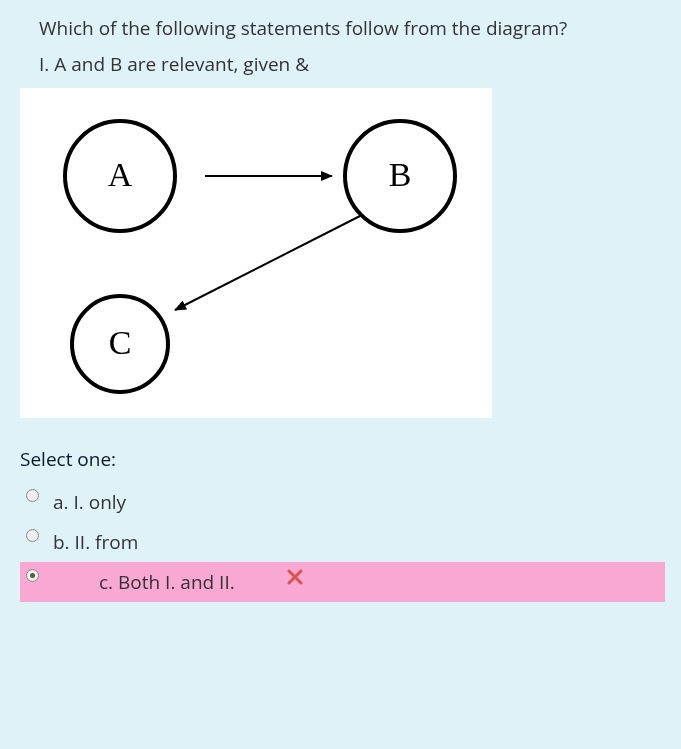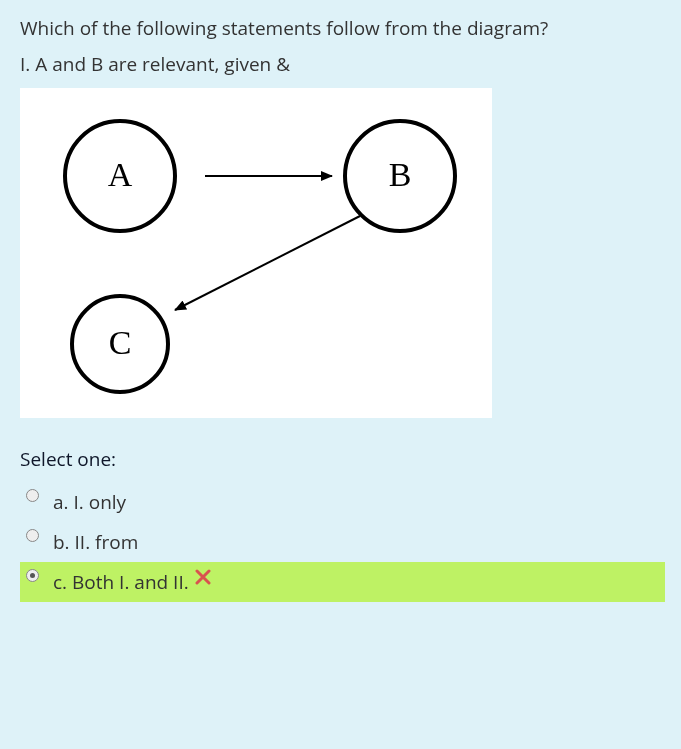--- a/index.html
+++ b/index.html
@@ -12,20 +12,21 @@
     height: 749px;
     overflow: hidden;
   }
   .container {
     padding: 10px 16px 16px 20px;
   }
   .question-text {
     color: #333;
     font-size: 19px;
     line-height: 1.9;
+    margin-left: 19px;
   }
   .diagram-box {
     background: #fff;
     width: 472px;
     height: 330px;
     margin-top: 6px;
     position: relative;
   }
   .diagram-svg {
     width: 100%;
@@ -38,21 +39,22 @@
     margin-bottom: 10px;
   }
   .option-row {
     display: flex;
     align-items: flex-start;
     padding: 7px 4px 7px 6px;
     font-size: 19px;
     color: #333;
   }
   .option-row.wrong {
-    background: #bef264;
+    background: #f9a8d4;
+    gap: 46px;
   }
   .radio {
     width: 13px;
     height: 13px;
     border: 1px solid #888;
     border-radius: 50%;
     margin-right: 14px;
     flex-shrink: 0;
     display: inline-flex;
     align-items: center;

